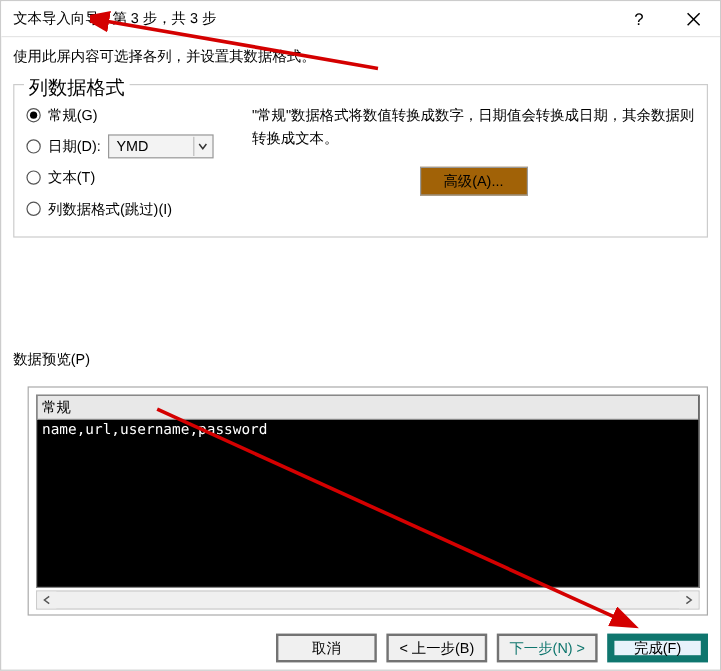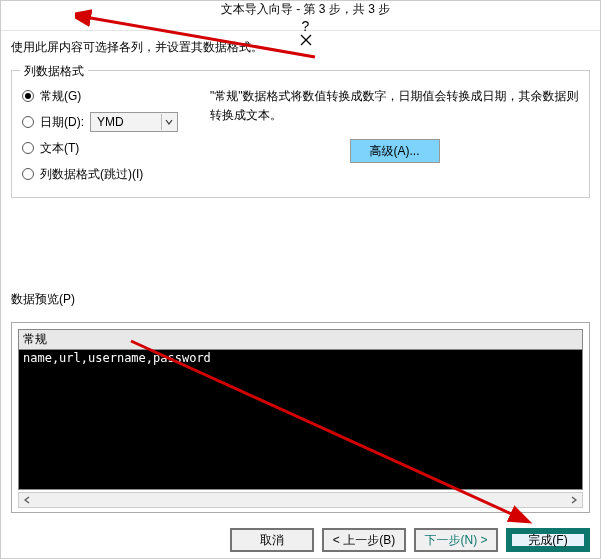--- a/index.html
+++ b/index.html
@@ -18,21 +18,20 @@
     border: 1px solid #ccc;
     overflow: hidden;
   }
   .titlebar {
     height: 30px;
     display: flex;
     align-items: center;
     padding: 0 0 0 10px;
     background: #fff;
     border-bottom: 1px solid #e5e5e5;
-    flex-direction: column;
   }
   .titlebar .title { flex: 1; font-size: 12px; }
   .titlebar .btn {
     width: 45px; height: 29px;
     display: flex; align-items: center; justify-content: center;
     font-size: 14px;
     cursor: default;
   }
   .titlebar .btn svg { width: 12px; height: 12px; }
   .subtitle {
@@ -44,21 +43,21 @@
     position: relative;
     border: 1px solid #ccc;
     padding: 12px 10px 10px 10px;
   }
   .fieldset .legend {
     position: absolute;
     top: -8px;
     left: 8px;
     background: #fff;
     padding: 0 4px;
-    font-size: 12px;
+    font-size: 16px;
   }
   .fmt-body {
     display: flex;
     gap: 18px;
   }
   .fmt-left {
     width: 170px;
   }
   .radio-row {
     display: flex;
@@ -96,33 +95,34 @@
   }
   .desc-text {
     line-height: 1.6;
     margin-bottom: 14px;
   }
   .adv-btn-wrap { text-align: center; margin-top: 8px;}
   .adv-btn {
     display: inline-flex; align-items: center; justify-content: center;
     min-width: 90px; height: 24px;
     border: 1px solid #999;
-    background: #7dd3fc;
+    background: #a16207;
     font-size: 12px;
     padding: 0 10px;
   }
 
   .preview-container { position: absolute; left: 0; right: 0; top: 290px; bottom: 46px; padding: 0 10px; }
   .preview-label { margin-bottom: 14px; font-size: 12px; }
   .preview-box {
     border: 1px solid #aaa;
     height: calc(100% - 30px);
     position: relative;
     background: #fff;
     padding: 6px;
+    margin-left: 12px;
   }
   .preview-inner {
     position: absolute;
     left: 6px; right: 6px; top: 6px; bottom: 22px;
     border: 1px solid #888;
     background: #000;
     color: #fff;
     font-family: "SimSun","NSimSun",monospace;
     font-size: 12px;
     overflow: hidden;

